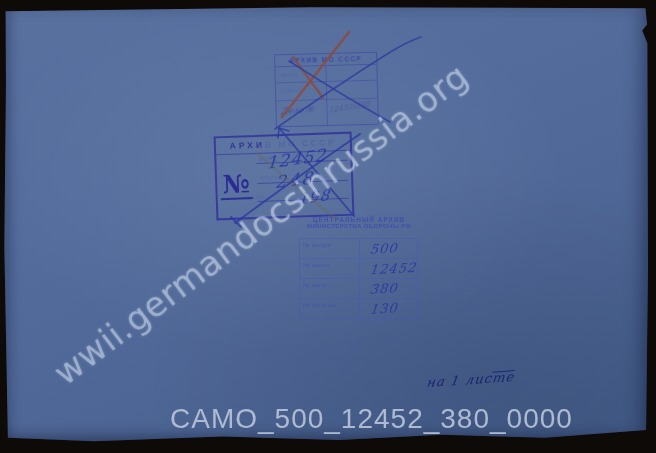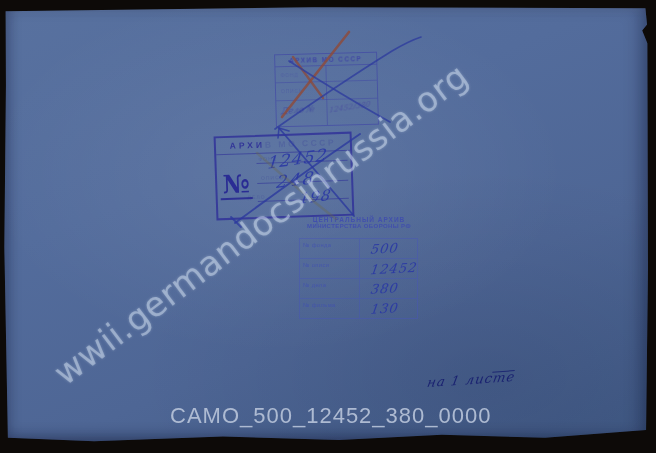--- a/index.html
+++ b/index.html
@@ -106,21 +106,21 @@
   }
   .sheet-note .bar{position:absolute;right:2px;top:1px;width:22px;height:1.2px;background:rgba(24,32,112,0.85);}
   .watermark{
     position:absolute;left:42px;top:355px;z-index:5;
     font-family:"DejaVu Sans",sans-serif;font-size:34px;
     color:rgba(216,228,244,0.45);text-shadow:0 0 3px rgba(216,228,244,0.30);
     transform:rotate(-37deg);transform-origin:0 0;white-space:nowrap;letter-spacing:0.5px;
   }
   .caption{
     position:absolute;left:166px;top:397px;width:320px;z-index:6;
-    text-align:center;font-size:22px;letter-spacing:1px;
+    text-align:center;font-size:28px;letter-spacing:1px;
     color:rgba(182,194,216,0.92);font-family:"Liberation Sans",sans-serif;
   }
   .strokes{position:absolute;left:0;top:0;z-index:4;pointer-events:none;}
 </style>
 </head>
 <body>
 
 <div class="photo">
   <div class="paper">
 

